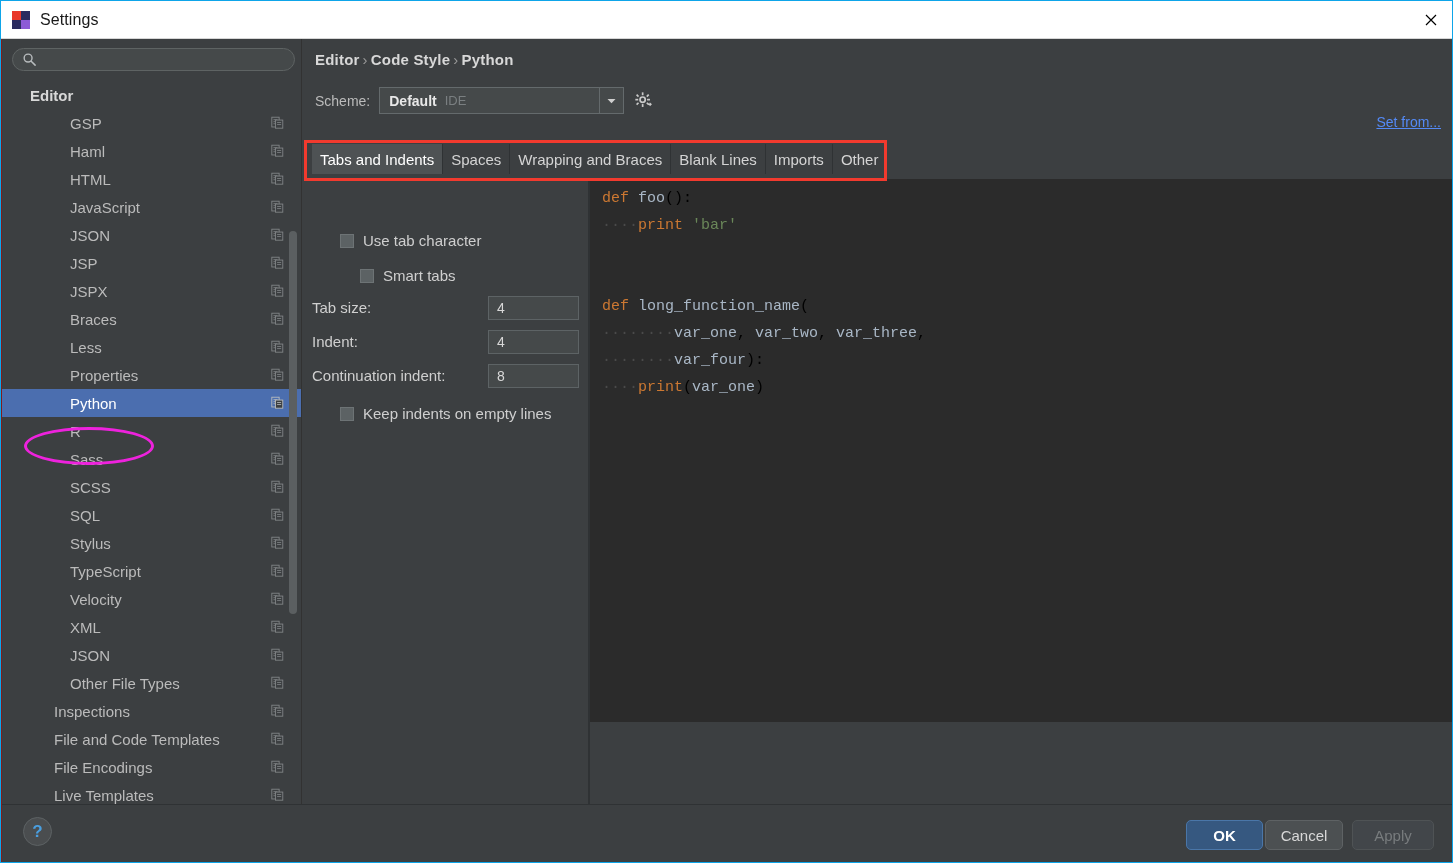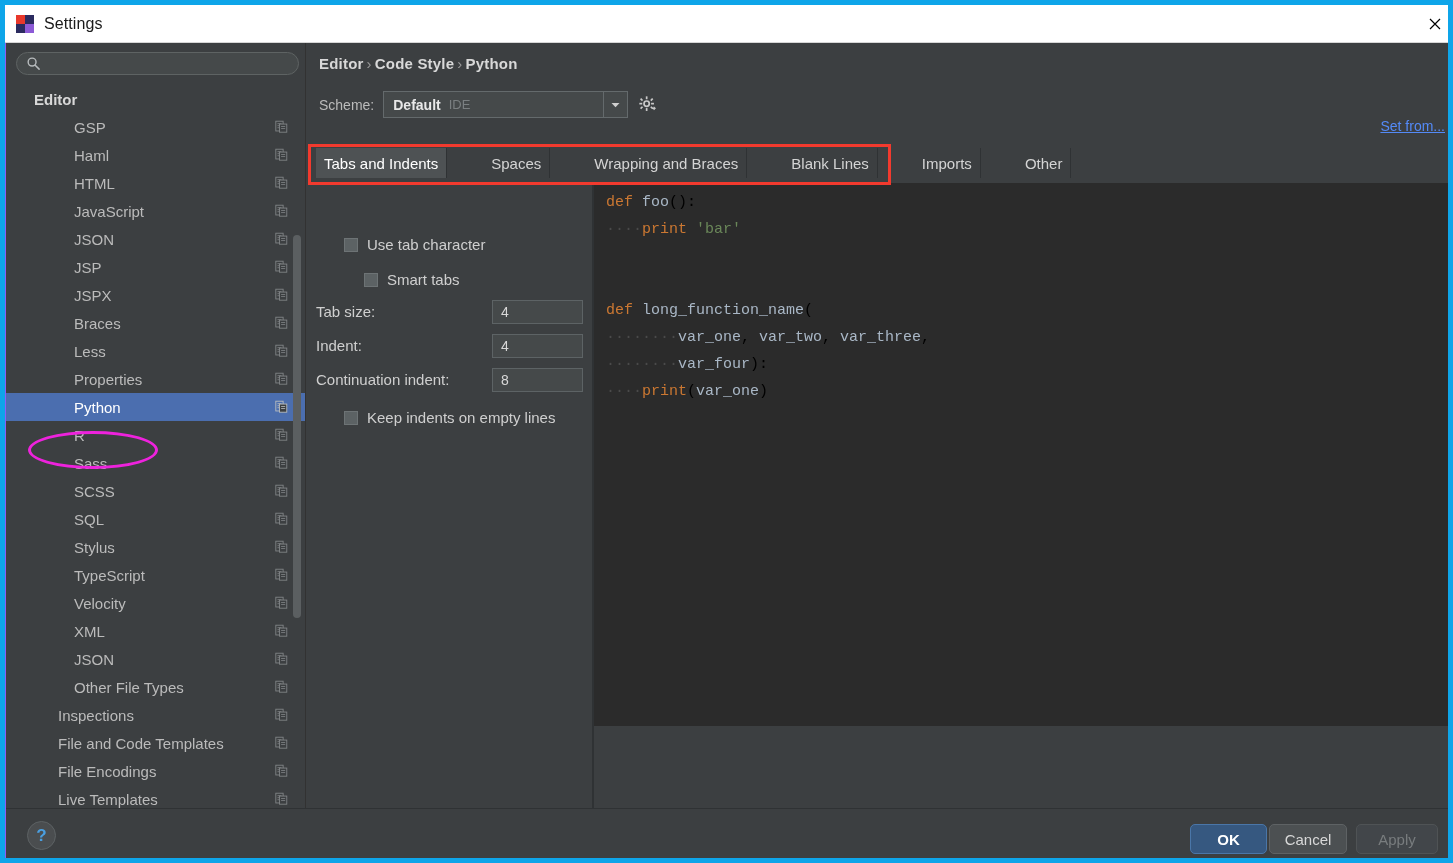--- a/index.html
+++ b/index.html
@@ -7,22 +7,22 @@
     width: 1453px; height: 863px;
     overflow: hidden;
     font-family: "Liberation Sans", sans-serif;
     background: #3c3f41;
   }
 
   
   #window {
     position: relative;
     width: 1453px; height: 863px;
-    background: #8b5cf6;
-    border: 5px solid #0ea5e9;
+    background: #7f1d1d;
+    border: 1px solid #0ea5e9;
     overflow: hidden;
     padding-left: 45px;
   }
 
   
   #titlebar {
     position: absolute; left: 0; top: 0;
     width: 1453px; height: 38px;
     background: #ffffff;
     display: flex; align-items: center;
@@ -170,21 +170,21 @@
     position: absolute; right: 12px; top: 75px;
     font-size: 14px; color: #548af7;
     text-decoration: underline;
     cursor: pointer;
   }
 
   
   #tabs-wrap {
     position: absolute; left: 10px; top: 105px;
     height: 30px;
-    display: flex; align-items: stretch; gap: 36px;
+    display: flex; align-items: stretch;
   }
   .tab {
     padding: 0 8px;
     display: flex; align-items: center;
     font-size: 15px; color: #d4d4d4;
     background: #3c3f41;
     cursor: pointer;
     border-right: 1px solid #2f3234;
   }
   .tab.active { background: #4e5254; color: #ffffff; }

